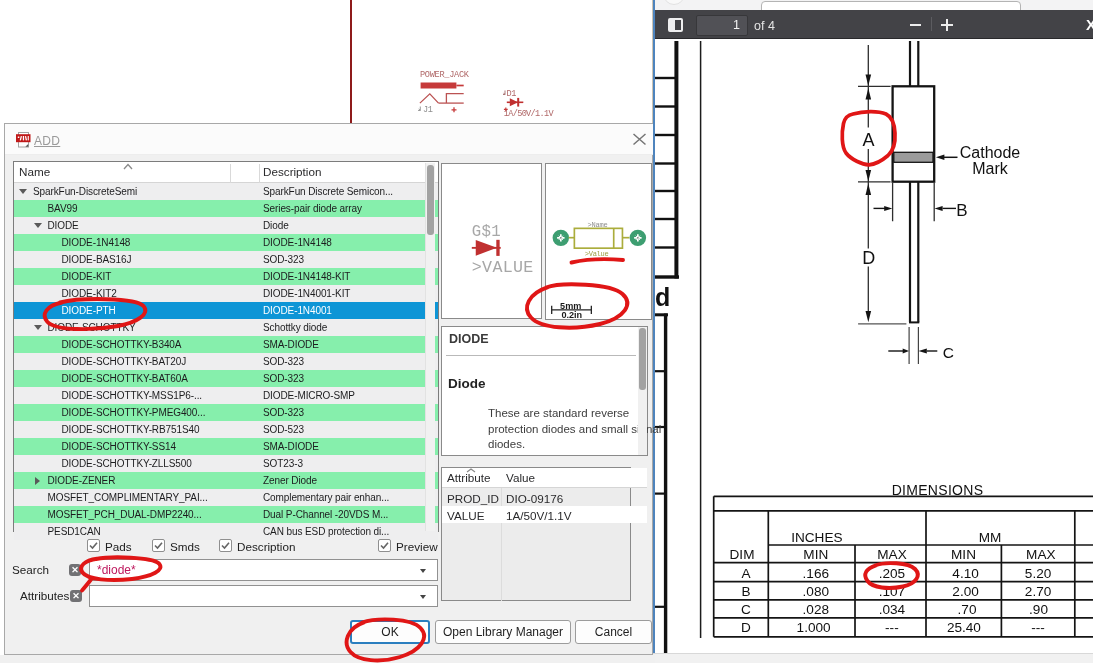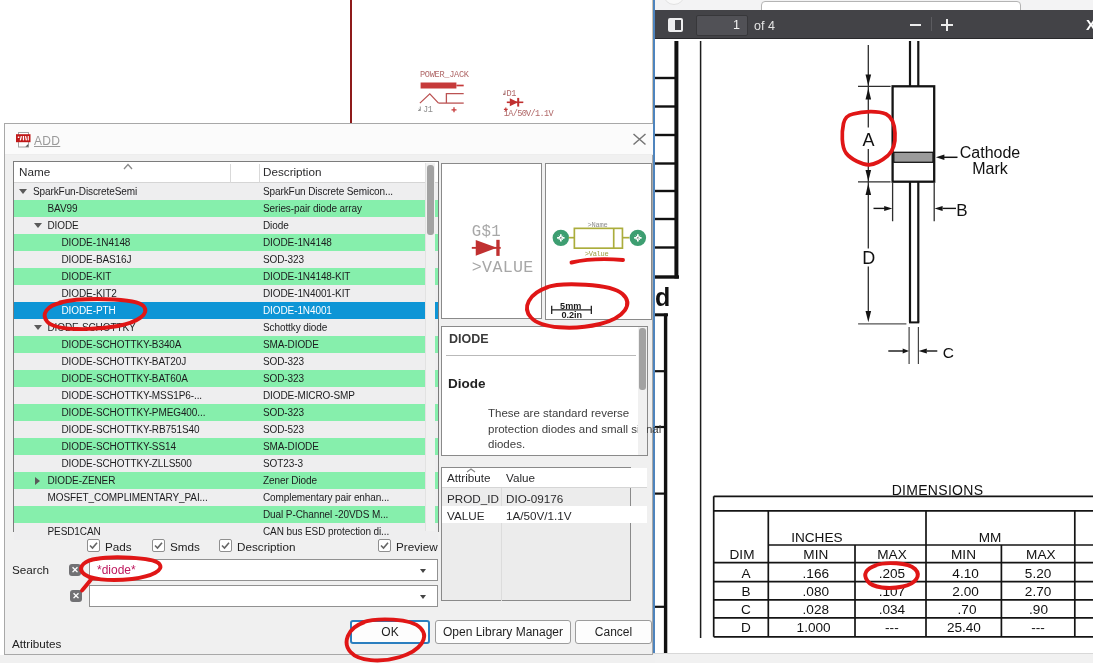--- a/index.html
+++ b/index.html
@@ -309,20 +309,21 @@
           <div class="lrow" style="top:310px">
             <div class="trir" style="left:21px"></div>
             <span class="nm" style="left:33.5px">DIODE-ZENER</span>
             <span class="ds">Zener Diode</span>
           </div>
           <div class="lrow g" style="top:327px">
             <span class="nm" style="left:33.5px">MOSFET_COMPLIMENTARY_PAI...</span>
             <span class="ds">Complementary pair enhan...</span>
           </div>
           <div class="lrow" style="top:344px">
+            <span class="nm" style="left:33.5px">MOSFET_PCH_DUAL-DMP2240...</span>
             <span class="ds">Dual P-Channel -20VDS M...</span>
           </div>
           <div class="lrow g" style="top:361px">
             <span class="nm" style="left:33.5px">PESD1CAN</span>
             <span class="ds">CAN bus ESD protection di...</span>
           </div>
         </div>
       <div id="lscroll" class="abs"></div>
       <div id="lthumb" class="abs"></div>
     </div>
@@ -401,21 +402,21 @@
           </svg>
         </div>
         <div class="cblab" style="left:391px;top:416px">Preview</div>
       </div>
     <div class="fieldlab" style="left:7px;top:439px;">Search</div>
     <div class="badge" style="left:64px;top:440px;">✕</div>
     <div class="combo" style="top:435px;">
         <span style="position:absolute;left:7px;top:3px;font-size:12px;color:#be185d;">*diode*</span>
         <div class="cararrow" style="position:absolute;right:11px;top:9px;"></div>
       </div>
-    <div class="fieldlab" style="left:7px;top:465px;margin-top:48px;">Attributes</div>
+    <div class="fieldlab" style="left:15px;top:465px;">Attributes</div>
     <div class="badge" style="left:65px;top:466px;">✕</div>
     <div class="combo" style="top:461px;">
         <div class="cararrow" style="position:absolute;right:11px;top:9px;"></div>
       </div>
     <div id="okbtn" class="btn">OK</div>
     <div id="olmbtn" class="btn">Open Library Manager</div>
     <div id="cancelbtn" class="btn">Cancel</div>
   </div>
   <div id="dlgbottom" class="abs"></div>
   <svg id="anno" class="abs" width="1093" height="663" viewBox="0 0 1093 663">

